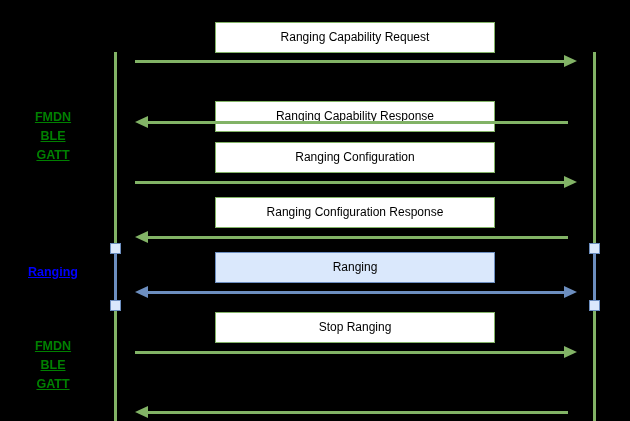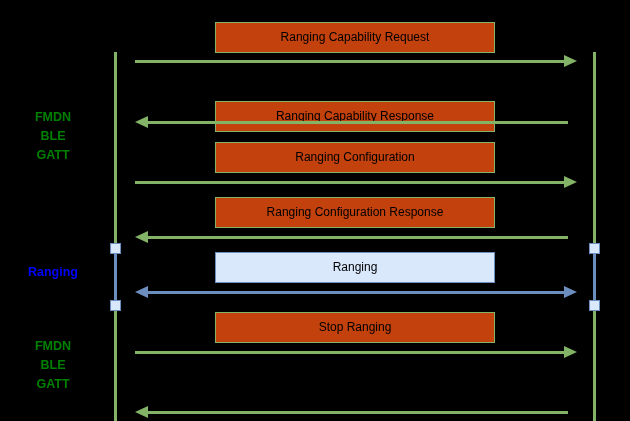--- a/index.html
+++ b/index.html
@@ -17,21 +17,21 @@
   
   .node{position:absolute;width:9px;height:9px;background:#dae8fc;border:1.5px solid #6c8ebf;}
   .node-l{left:109.5px;} .node-r{left:588.5px;}
   .node-top{top:242.5px;} .node-bot{top:300px;}
 
   
   .msg-box{
     position:absolute;left:215px;width:278px;height:29px;
     text-align:center;line-height:29px;font-size:12px;color:#000;
   }
-  .box-green{background:#c2410c;border:1px solid #82b366;}
+  .box-green{background:#ffffff;border:1px solid #82b366;}
   .box-blue{background:#dae8fc;border:1px solid #6c8ebf;}
   .b1{top:22px}.b2{top:101px}.b3{top:142px}.b4{top:197px}.b5{top:252px}.b6{top:312px}.b7{top:372px}
 
   
   .arrow{position:absolute;left:135px;width:442px;height:0;}
   .a1{top:61px}.a2{top:122px}.a3{top:182px}.a4{top:237px}.a5{top:292px}.a6{top:352px}.a7{top:412px}
   .arrow .line{position:absolute;top:-1.5px;height:3px;}
   .arrow.green .line{background:#82b366;}
   .arrow.blue .line{background:#6c8ebf;}
   .arrow.right .line{left:0;right:11px;}
@@ -42,21 +42,21 @@
   .head-r{right:0;}
   .head-l{left:0;}
   .arrow.green .head-r{border-left:13px solid #82b366;}
   .arrow.green .head-l{border-right:13px solid #82b366;}
   .arrow.blue .head-r{border-left:13px solid #6c8ebf;}
   .arrow.blue .head-l{border-right:13px solid #6c8ebf;}
 
   
   .side-label{
     position:absolute;left:8px;width:90px;text-align:center;
-    font-weight:bold;font-size:12.5px;line-height:19px;white-space:pre-line;
+    font-weight:bold;font-size:12.5px;line-height:19px;white-space:pre-line;text-decoration:underline;
   }
   .side-green{color:#008000;}
   .side-blue{color:#0000ff;top:264px;line-height:17px;}
   .side-top{top:108px;}
   .side-bottom{top:337px;}
 </style>
 </head>
 <body>
 
 <div id="stage">

